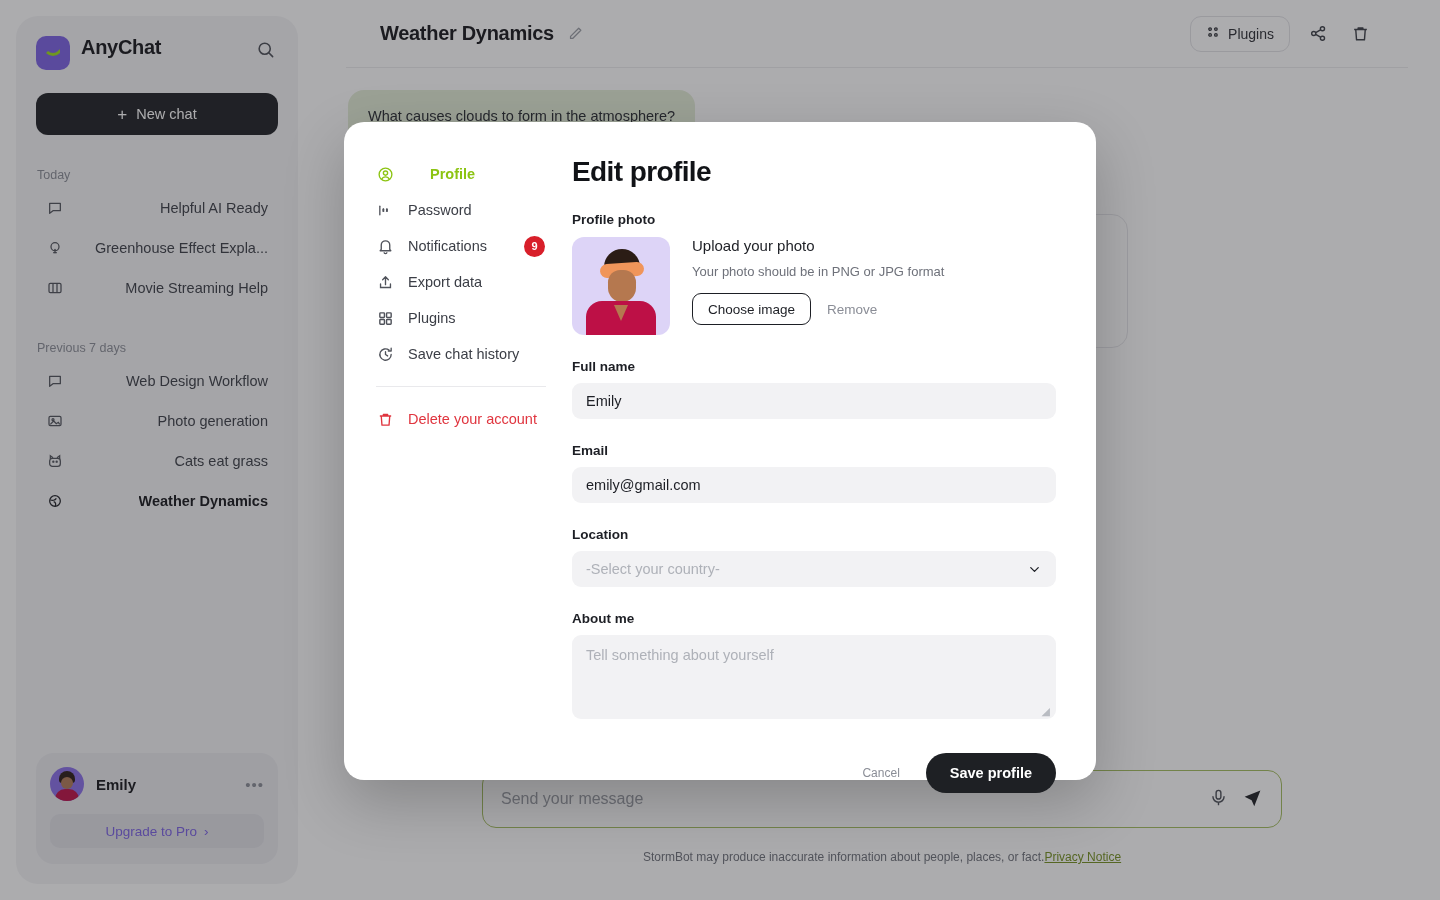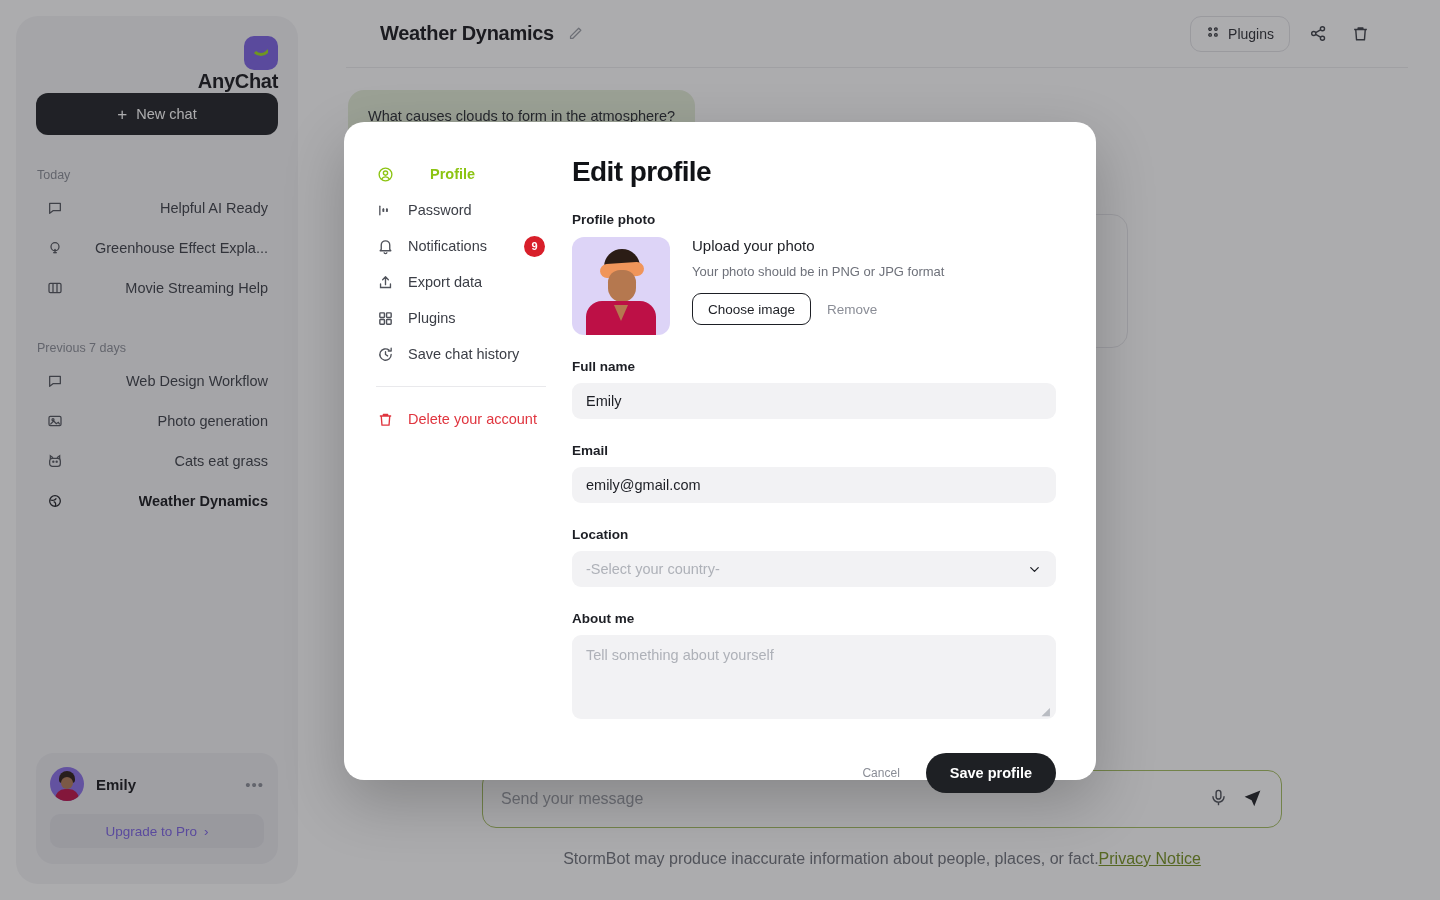--- a/index.html
+++ b/index.html
@@ -13,21 +13,21 @@
 
   
   .sidebar {
     position: absolute; left: 16px; top: 16px;
     width: 282px; height: 868px;
     background: #f4f4f6;
     border-radius: 22px;
     padding: 20px 20px 0 20px;
     display: flex; flex-direction: column;
   }
-  .brand-row { display: flex; align-items: flex-end; height: 38px; flex-direction: column; }
+  .brand-row { display: flex; align-items: flex-start; height: 38px; }
   .logo {
     width: 34px; height: 34px; border-radius: 10px;
     background: #7b61e4; position: relative; flex: 0 0 auto;
   }
   .logo::after {
     content: ""; position: absolute; left: 7px; bottom: 2px;
     width: 7px; height: 7px; background: #7b61e4;
     transform: rotate(45deg) ;
     border-radius: 0 0 2px 0;
   }
@@ -141,21 +141,21 @@
     margin: 10px auto 0 auto; max-width: 800px; height: 58px;
     border: 1px solid #a4bd5e; border-radius: 14px;
     display: flex; align-items: center; padding: 0 18px; background:#fff;
   }
   .composer-input {
     flex: 1; border: none; outline: none; font-size: 16px;
     font-family: inherit; color: #15161a; background: transparent;
   }
   .composer-input::placeholder { color: #9a9da5; }
   .composer-icons { display:flex; align-items:center; gap: 14px; }
-  .footnote { text-align:center; font-size: 16px; color:#6e717a; margin-top: 22px; }
+  .footnote { text-align:center; font-size: 12px; color:#6e717a; margin-top: 22px; }
   .footnote a { color: #74901f; }
 
   
   .overlay { position:absolute; inset:0; background: rgba(36,38,43,0.38); }
   .modal {
     position:absolute; left: 344px; top: 122px;
     width: 752px; height: 658px; background: #ffffff;
     border-radius: 20px; display: flex;
     box-shadow: 0 22px 60px rgba(0,0,0,0.22);
   }

